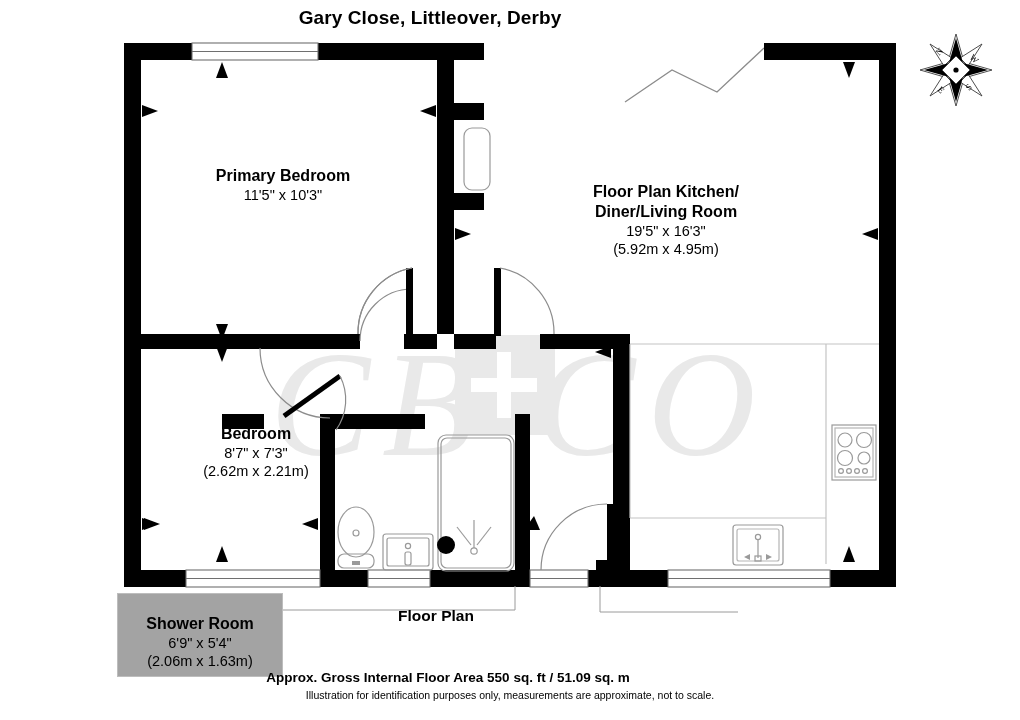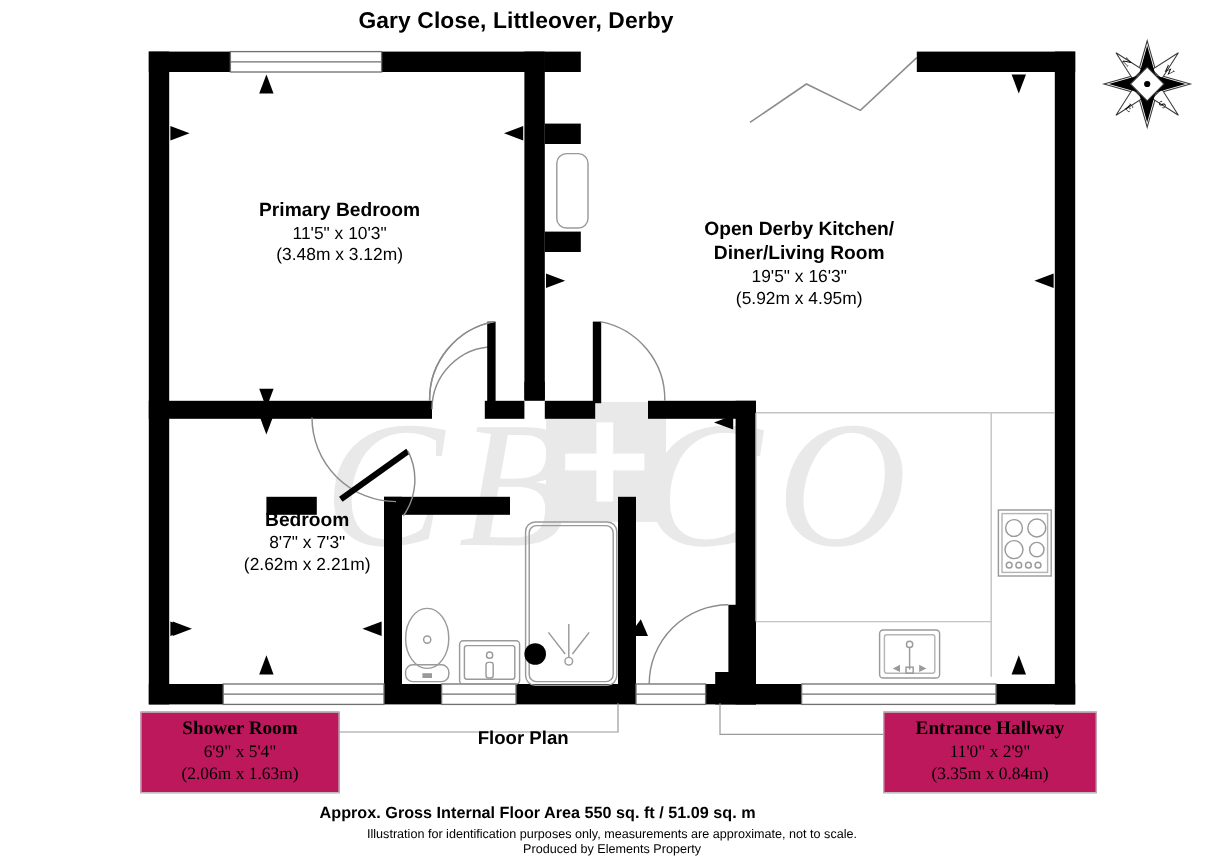--- a/index.html
+++ b/index.html
@@ -50,23 +50,22 @@
   .room-name {
     font-size: 16px;
     font-weight: bold;
   }
   .room-dim {
     font-size: 14.5px;
     font-weight: normal;
   }
   .boxed {
     border: 1px solid #bdbdbd;
-    background: #be185d;
-    padding: 4px 9px 6px 9px;
-    font-family: Liberation Serif, serif;
+    background: #a3a3a3;
+    padding: 20px 9px 6px 9px;
   }
   .floorplan-label {
     left: 0;
     top: 607px;
     width: 872px;
     text-align: center;
     font-size: 15.5px;
     font-weight: bold;
   }
   .footer-main {
@@ -347,47 +346,40 @@
       <text x="13" y="-12" font-family="Liberation Serif, serif" font-size="9" fill="#000000" transform="rotate(45 13 -12)">W</text>
       <text x="-19" y="20" font-family="Liberation Serif, serif" font-size="9" fill="#000000" transform="rotate(45 -19 20)">E</text>
       <text x="13" y="21" font-family="Liberation Serif, serif" font-size="9" fill="#000000" transform="rotate(-45 13 21)">S</text>
     </g>
 
   </svg>
 
   <div class="room-block" style="left:178px; top:166px; width:210px;">
     <div class="room-name">Primary Bedroom</div>
     <div class="room-dim">11'5" x 10'3"</div>
-    <div class="room-dim">(3.48m x 3.12m)</div>
   </div>
 
   <div class="room-block" style="left:560px; top:182px; width:212px;">
-    <div class="room-name">Open Derby Kitchen/</div>
+    <div class="room-name">Floor Plan Kitchen/</div>
     <div class="room-name">Diner/Living Room</div>
     <div class="room-dim">19'5" x 16'3"</div>
     <div class="room-dim">(5.92m x 4.95m)</div>
   </div>
 
   <div class="room-block" style="left:156px; top:424px; width:200px;">
     <div class="room-name">Bedroom</div>
     <div class="room-dim">8'7" x 7'3"</div>
     <div class="room-dim">(2.62m x 2.21m)</div>
   </div>
 
   <div class="room-block boxed" style="left:117px; top:593px; width:146px;">
     <div class="room-name">Shower Room</div>
     <div class="room-dim">6'9" x 5'4"</div>
     <div class="room-dim">(2.06m x 1.63m)</div>
   </div>
 
-  <div class="room-block boxed" style="left:736px; top:593px; width:158px;">
-    <div class="room-name">Entrance Hallway</div>
-    <div class="room-dim">11'0" x 2'9"</div>
-    <div class="room-dim">(3.35m x 0.84m)</div>
-  </div>
 
   <div class="txt floorplan-label">Floor Plan</div>
 
   <div class="txt footer-main">Approx. Gross Internal Floor Area 550 sq. ft / 51.09 sq. m</div>
   <div class="txt footer-sub1">Illustration for identification purposes only, measurements are approximate, not to scale.</div>
-  <div class="txt footer-sub2">Produced by Elements Property</div>
 
 </div>
 
 </body></html>

